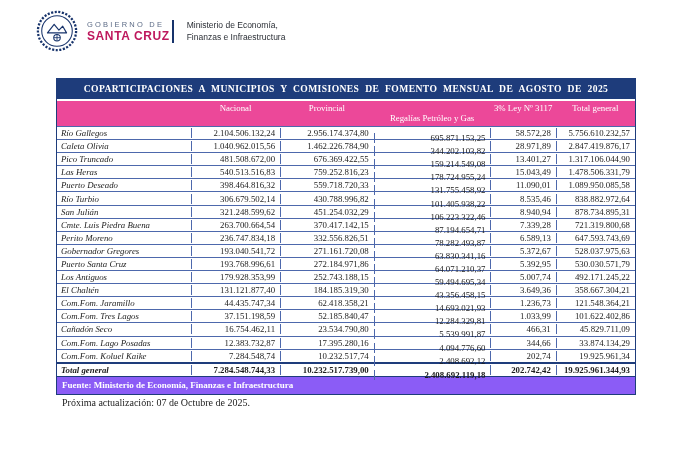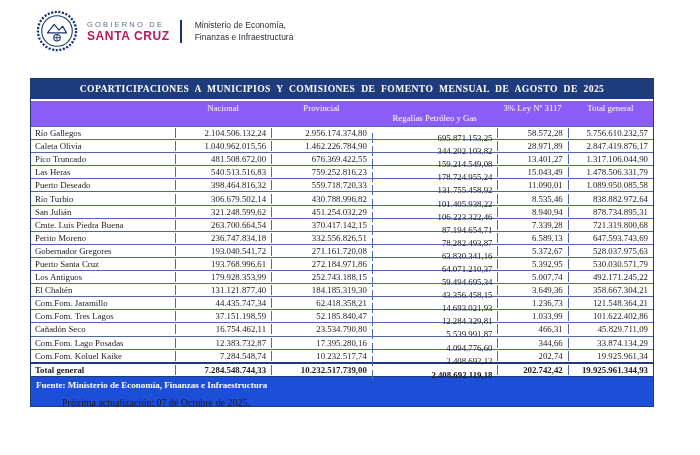--- a/index.html
+++ b/index.html
@@ -5,45 +5,45 @@
   html,body { margin:0; padding:0; }
   body {
     width:700px; height:455px; background:#ffffff; position:relative;
     font-family:"Liberation Serif", serif; overflow:hidden;
   }
 
   
   .brand { position:absolute; left:36px; top:10px; display:flex; align-items:center; }
   .seal { width:42px; height:42px; flex:0 0 auto; }
   .brand-text { display:flex; align-items:center; margin-left:9px; }
-  .gov-block { text-align:left; padding-right:10px; border-right:2px solid #17336b; }
+  .gov-block { text-align:left; padding-right:2px; border-right:2px solid #17336b; }
   .gov-line1 { font-family:"Liberation Sans", sans-serif; font-size:7.5px; letter-spacing:2.2px; color:#5c6b86; }
   .gov-line2 { font-family:"Liberation Sans", sans-serif; font-size:12px; font-weight:bold; color:#be185d; letter-spacing:0.6px; }
   .ministry { padding-left:13px; font-family:"Liberation Sans", sans-serif; font-size:8.5px; color:#2b2f36; line-height:1.45; }
 
   
-  .coparticipaciones { position:absolute; left:30px; top:78px; width:624px; border:1.5px solid #1e3c7b; box-sizing:border-box; }
+  .coparticipaciones { position:absolute; left:56px; top:78px; width:580px; border:1.5px solid #1e3c7b; box-sizing:border-box; }
   .title-bar {
     background:#1e3c7b; color:#ffffff; font-weight:bold; font-size:9.6px;
     text-align:center; padding:4px 2px 5px 2px; border-bottom:2px solid #ffffff; letter-spacing:0.4px;
     word-spacing:3px;
   }
-  .head-row { display:flex; background:#8b5cf6; color:#ffffff; font-size:8.8px; }
+  .head-row { display:flex; background:#ec4899; color:#ffffff; font-size:8.8px; }
   .head-row .c { padding:2px 2px 3px 2px; text-align:center; }
   .tbody .trow { display:flex; border-top:1px solid #4d68ac; font-size:8.8px; color:#1c1c1c; align-items:center; height:12.1px; }
   .c { box-sizing:border-box; overflow:hidden; white-space:nowrap; }
-  .c0 { width:23.2%; text-align:left; padding-left:4px; }
+  .c0 { width:23.2%; text-align:left; padding-left:4px;font-style:italic; }
   .c1 { width:15.4%; }
   .c2 { width:16.2%; }
   .c3 { width:20.2%;margin-top:10px; }
   .c4 { width:11.3%; }
   .c5 { width:13.7%; }
   .trow .c1,.trow .c2,.trow .c3,.trow .c4,.trow .c5 { text-align:right; padding-right:5px; border-left:1px solid #4d68ac; }
   .total-row { font-weight:bold; border-top:2px solid #1e3c7b !important; }
-  .fuente-bar { background:#1d4ed8; color:#ffffff; font-weight:bold; font-size:9px; padding:3px 5px 16px 5px; border-top:1px solid #1e3c7b; text-align:left; }
+  .fuente-bar { background:#8b5cf6; color:#ffffff; font-weight:bold; font-size:9px; padding:3px 5px 4px 5px; border-top:1px solid #1e3c7b; text-align:left; }
 
   
   .update-note { position:absolute; left:42px; top:397px; font-size:10px; color:#1c1c1c;padding-left:20px; }
 </style>
 </head>
 <body>
 
 <div class="brand">
   <svg class="seal" viewBox="0 0 44 44">
     <circle cx="22" cy="22" r="20" fill="none" stroke="#17336b" stroke-width="2.4" stroke-dasharray="2.2 1.6"></circle>

